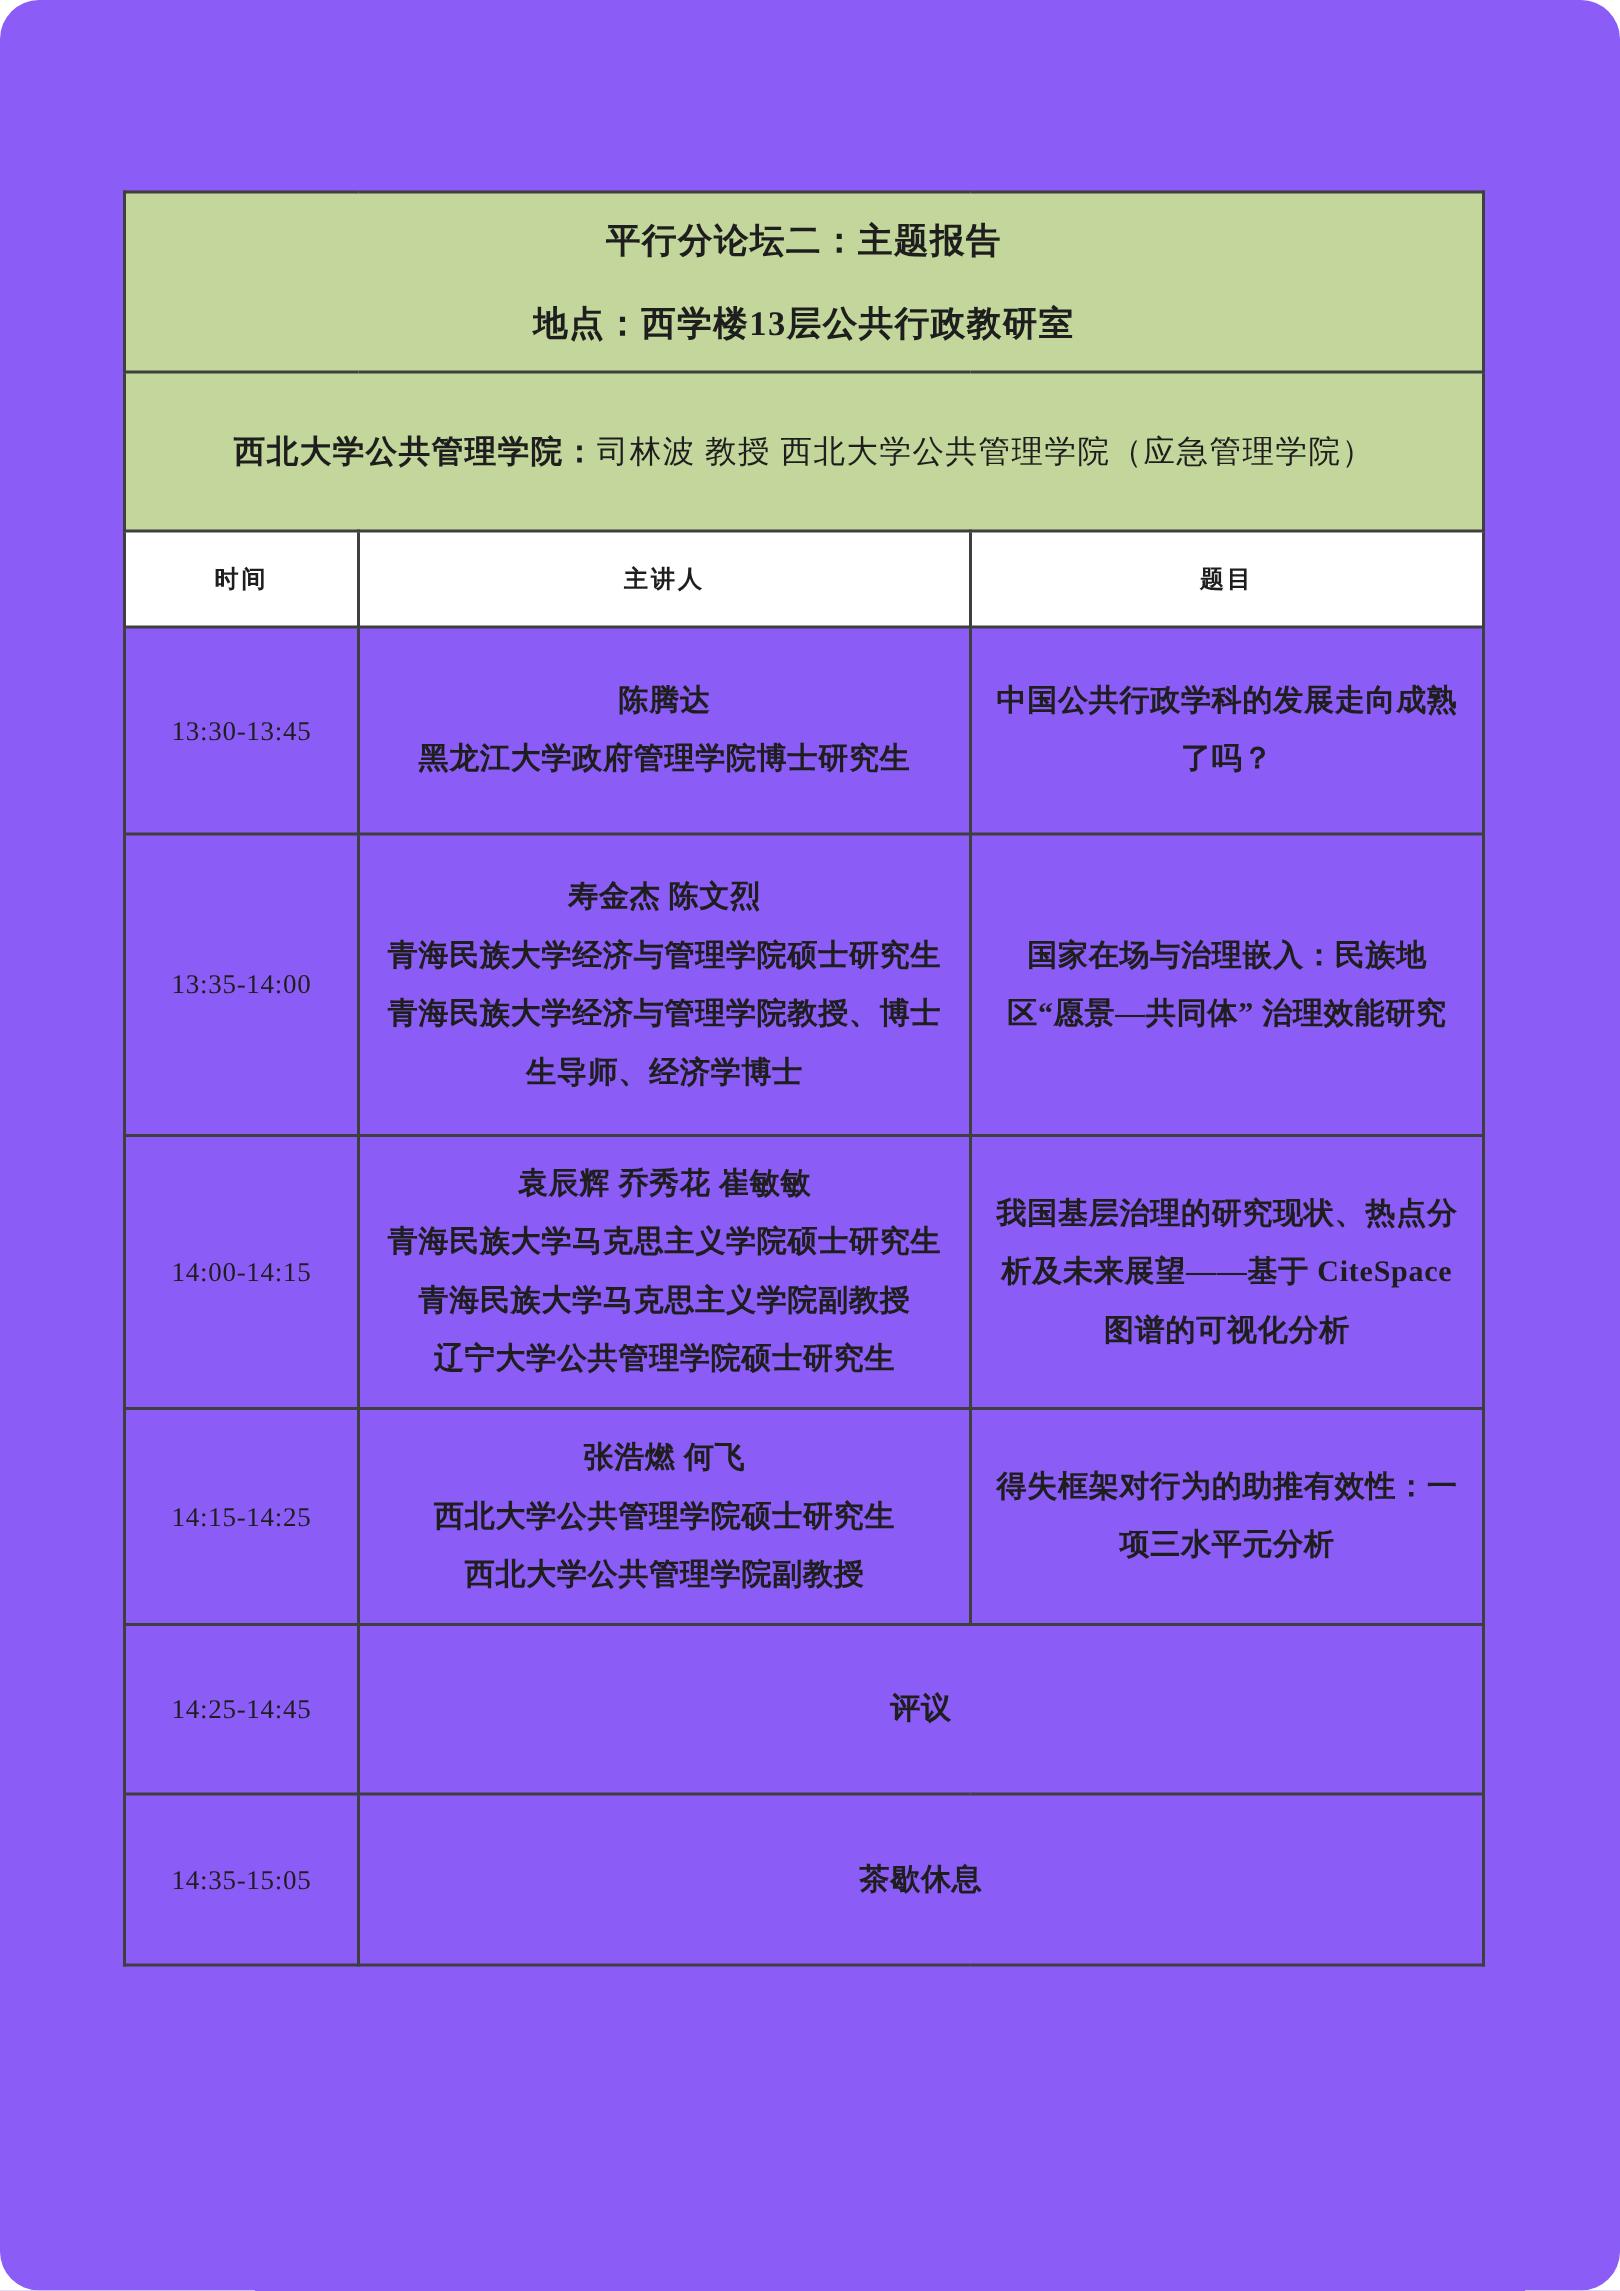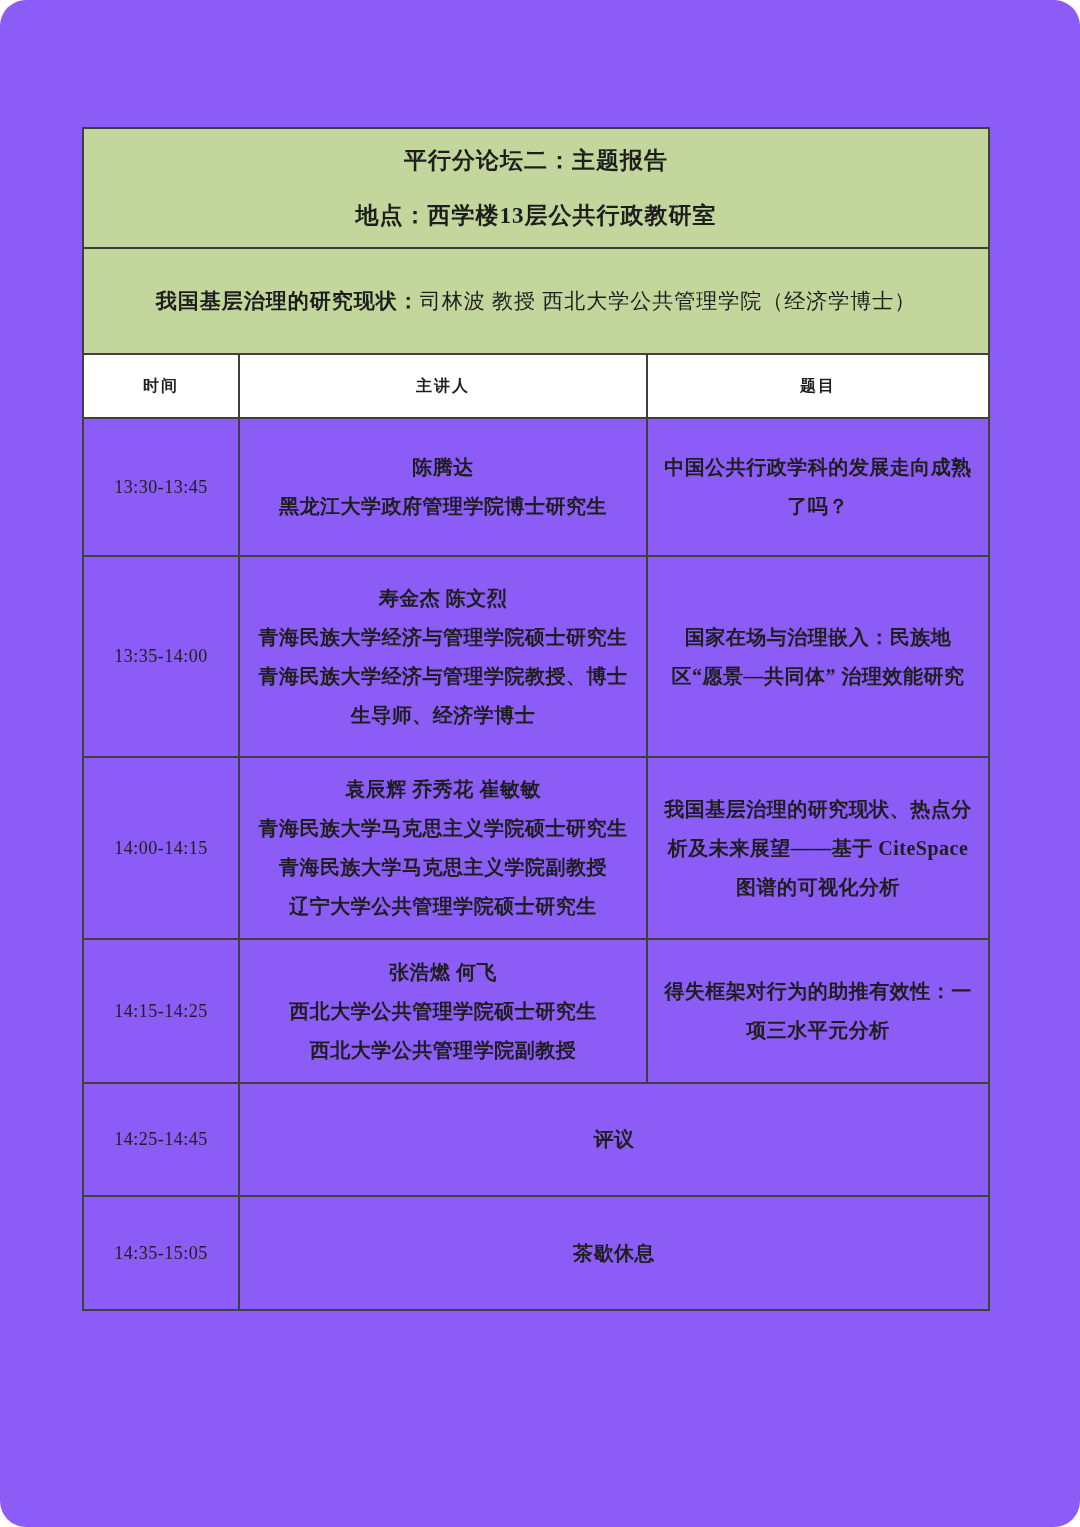--- a/index.html
+++ b/index.html
@@ -87,21 +87,21 @@
     </colgroup>
     <tbody>
       <tr>
         <td class="green-cell title-cell" colspan="3">
           <div>平行分论坛二：主题报告</div>
           <div>地点：西学楼13层公共行政教研室</div>
         </td>
       </tr>
       <tr>
         <td class="green-cell moderator-cell" colspan="3">
-          <span class="moderator-label">我国基层治理的研究现状：</span><span class="moderator-value">司林波  教授  西北大学公共管理学院（经济学博士）</span>
+          <span class="moderator-label">西北大学公共管理学院：</span><span class="moderator-value">司林波  教授  西北大学公共管理学院（应急管理学院）</span>
         </td>
       </tr>
       <tr class="head-row">
         <th>时间</th>
         <th>主讲人</th>
         <th>题目</th>
       </tr>
       <tr class="row-1">
         <td class="time-cell">13:30-13:45</td>
         <td class="speaker-cell">陈腾达

